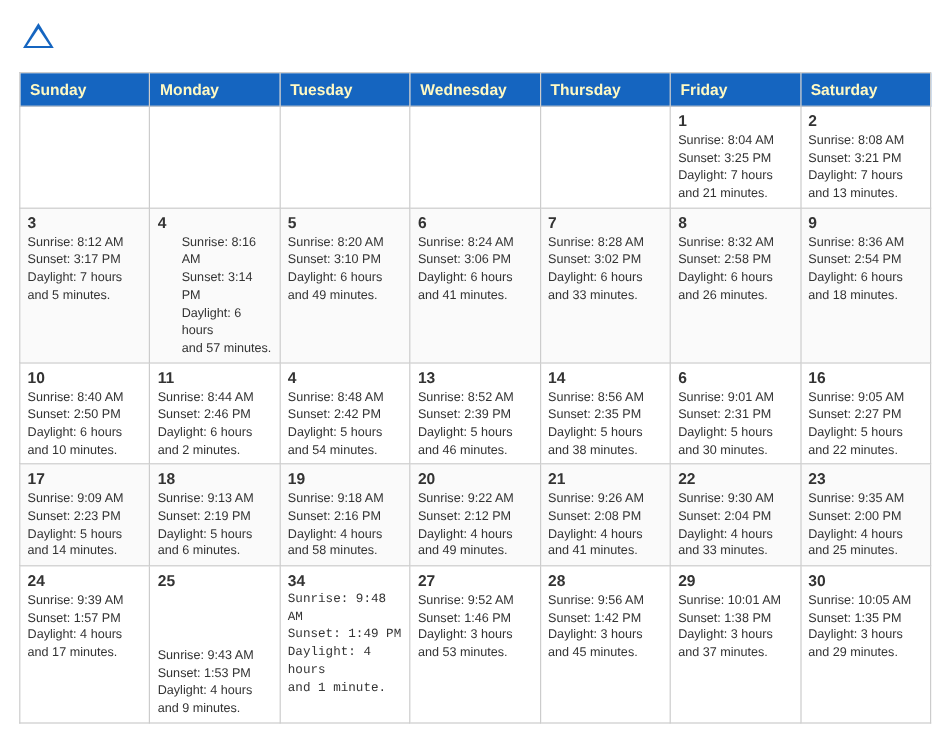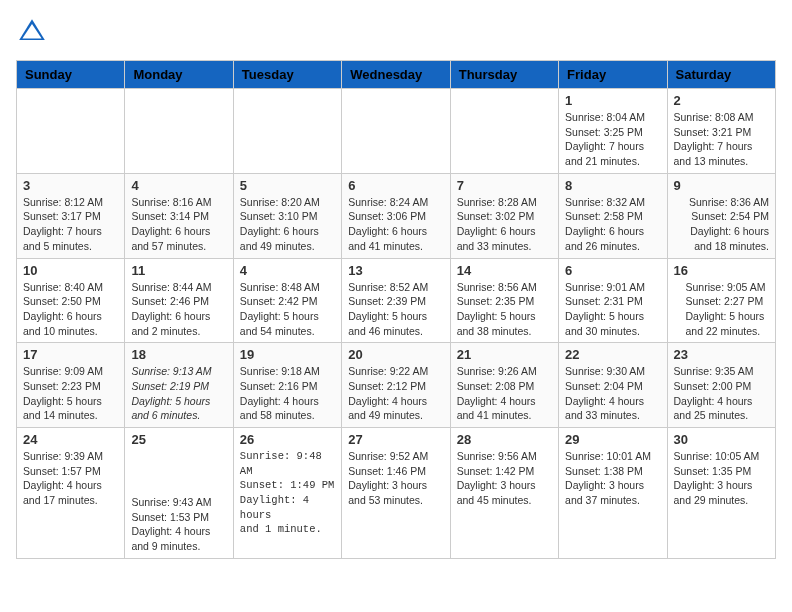--- a/index.html
+++ b/index.html
@@ -43,21 +43,21 @@
     .location {
       font-size: 16px;
       color: #555;
     }
     .calendar {
       width: 100%;
       border-collapse: collapse;
     }
     .calendar th {
       background: #1565c0;
-      color: #000000;
+      color: #fef9c3;
       padding: 6px 8px;
       text-align: left;
       font-size: 13px;
       border: 1px solid #ccc;
     }
     .calendar td {
       border: 1px solid #ccc;
       vertical-align: top;
       padding: 4px 6px;
       width: calc(100%/7);
@@ -138,21 +138,21 @@
       <tr>
         <td>
           <span class="day-number">3</span>
           <div class="cell-info" style="white-space: pre-line;">Sunrise: 8:12 AM
 Sunset: 3:17 PM
 Daylight: 7 hours
 and 5 minutes.</div>
         </td>
         <td>
           <span class="day-number">4</span>
-          <div class="cell-info" style="white-space: pre-line;">Sunrise: 8:16 AM
+          <div class="cell-info" style="white-space: pre-line; margin-left: 20px;">Sunrise: 8:16 AM
 Sunset: 3:14 PM
 Daylight: 6 hours
 and 57 minutes.</div>
         </td>
         <td>
           <span class="day-number">5</span>
           <div class="cell-info" style="white-space: pre-line;">Sunrise: 8:20 AM
 Sunset: 3:10 PM
 Daylight: 6 hours
 and 49 minutes.</div>
@@ -173,21 +173,21 @@
         </td>
         <td>
           <span class="day-number">8</span>
           <div class="cell-info" style="white-space: pre-line;">Sunrise: 8:32 AM
 Sunset: 2:58 PM
 Daylight: 6 hours
 and 26 minutes.</div>
         </td>
         <td>
           <span class="day-number">9</span>
-          <div class="cell-info" style="white-space: pre-line; text-align: right;">Sunrise: 8:36 AM
+          <div class="cell-info" style="white-space: pre-line;">Sunrise: 8:36 AM
 Sunset: 2:54 PM
 Daylight: 6 hours
 and 18 minutes.</div>
         </td>
       </tr>
       <tr>
         <td>
           <span class="day-number">10</span>
           <div class="cell-info" style="white-space: pre-line;">Sunrise: 8:40 AM
 Sunset: 2:50 PM
@@ -224,37 +224,37 @@
         </td>
         <td>
           <span class="day-number">6</span>
           <div class="cell-info" style="white-space: pre-line;">Sunrise: 9:01 AM
 Sunset: 2:31 PM
 Daylight: 5 hours
 and 30 minutes.</div>
         </td>
         <td>
           <span class="day-number">16</span>
-          <div class="cell-info" style="white-space: pre-line; margin-left: 12px;">Sunrise: 9:05 AM
+          <div class="cell-info" style="white-space: pre-line;">Sunrise: 9:05 AM
 Sunset: 2:27 PM
 Daylight: 5 hours
 and 22 minutes.</div>
         </td>
       </tr>
       <tr>
         <td>
           <span class="day-number">17</span>
           <div class="cell-info" style="white-space: pre-line;">Sunrise: 9:09 AM
 Sunset: 2:23 PM
 Daylight: 5 hours
 and 14 minutes.</div>
         </td>
         <td>
           <span class="day-number">18</span>
-          <div class="cell-info" style="white-space: pre-line; font-style: italic;">Sunrise: 9:13 AM
+          <div class="cell-info" style="white-space: pre-line;">Sunrise: 9:13 AM
 Sunset: 2:19 PM
 Daylight: 5 hours
 and 6 minutes.</div>
         </td>
         <td>
           <span class="day-number">19</span>
           <div class="cell-info" style="white-space: pre-line;">Sunrise: 9:18 AM
 Sunset: 2:16 PM
 Daylight: 4 hours
 and 58 minutes.</div>
@@ -297,21 +297,21 @@
 and 17 minutes.</div>
         </td>
         <td>
           <span class="day-number">25</span>
           <div class="cell-info" style="white-space: pre-line; margin-top: 48px;">Sunrise: 9:43 AM
 Sunset: 1:53 PM
 Daylight: 4 hours
 and 9 minutes.</div>
         </td>
         <td>
-          <span class="day-number">26</span>
+          <span class="day-number">34</span>
           <div class="cell-info" style="white-space: pre-line; font-family: Liberation Mono, monospace;">Sunrise: 9:48 AM
 Sunset: 1:49 PM
 Daylight: 4 hours
 and 1 minute.</div>
         </td>
         <td>
           <span class="day-number">27</span>
           <div class="cell-info" style="white-space: pre-line;">Sunrise: 9:52 AM
 Sunset: 1:46 PM
 Daylight: 3 hours

